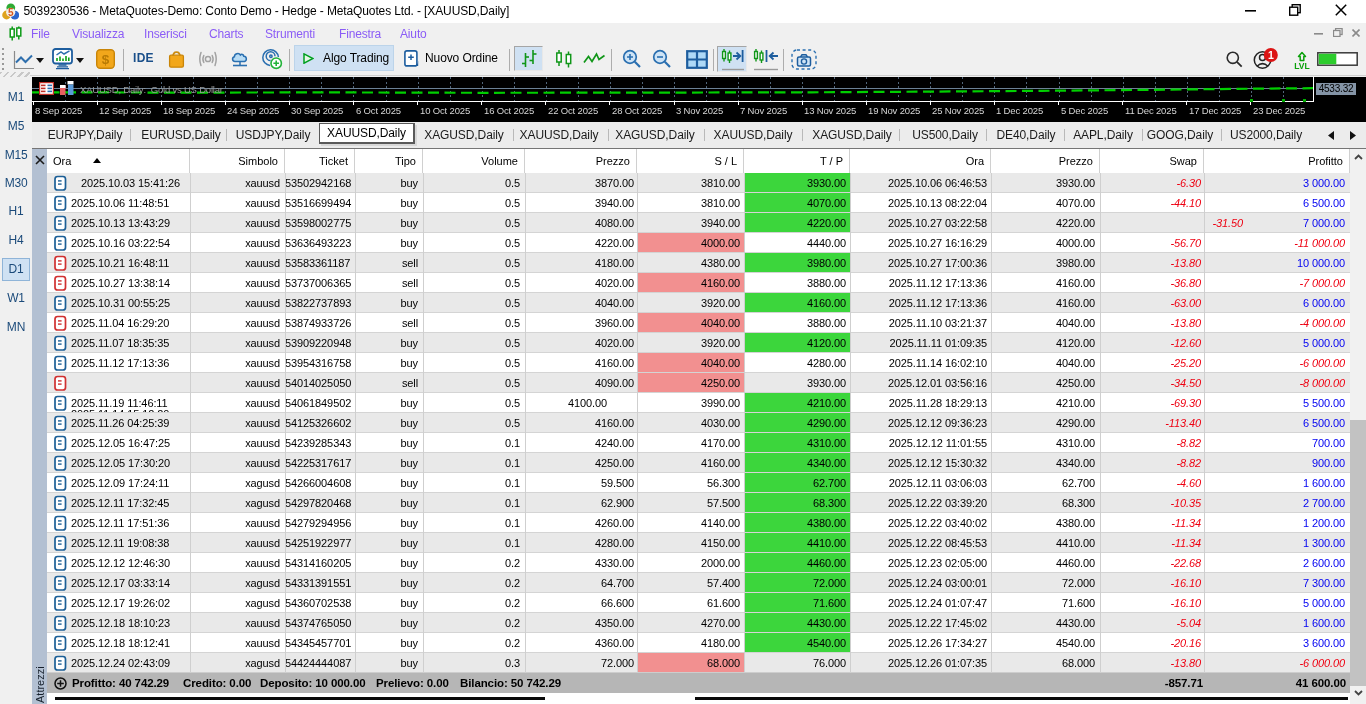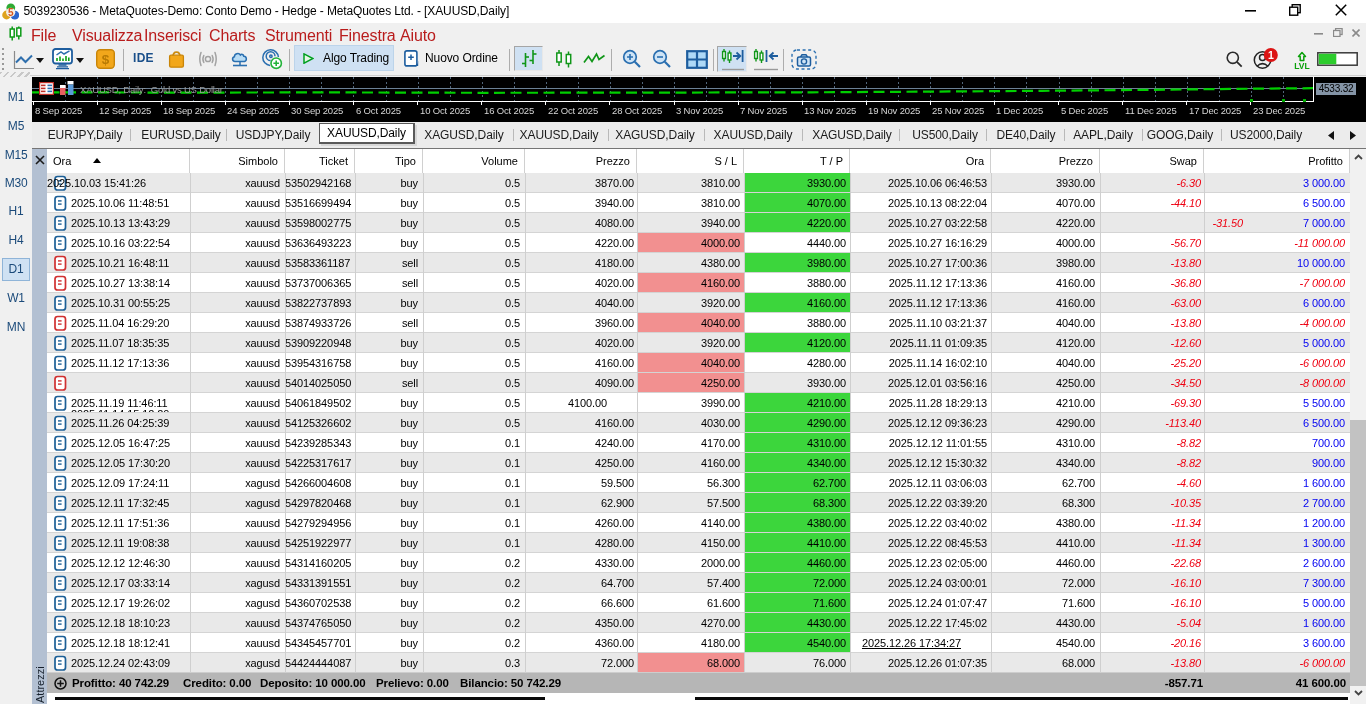--- a/index.html
+++ b/index.html
@@ -1,20 +1,20 @@
 <!DOCTYPE html>
 <html><head><meta charset="utf-8"><style>
 *{margin:0;padding:0;box-sizing:border-box;}
 html,body{width:1366px;height:704px;overflow:hidden;}
 body{font-family:"Liberation Sans",sans-serif;position:relative;background:#f0f0f0;}
 .abs{position:absolute;}
 .tb{left:0;top:0;width:1366px;height:23px;background:#fff;}
 .tbt{left:23.5px;top:4px;font-size:12px;color:#000;letter-spacing:-0.12px;}
 .mb{left:0;top:23px;width:1366px;height:20px;background:#f0f0f0;}
-.mi{top:27px;font-size:16px;color:#b91c1c;letter-spacing:-0.15px;}
+.mi{top:27px;font-size:12px;color:#8b5cf6;letter-spacing:-0.15px;}
 .tbar{left:0;top:43px;width:1366px;height:33px;background:#f0f0f0;border-bottom:1px solid #cfcfcf;}
 .sep{position:absolute;top:49px;width:1px;height:22px;background:#adadad;}
 .icw{position:absolute;}
 .btn-algo{left:294px;top:45px;width:100px;height:26px;background:#cfe1f3;border:1px solid #bcd4ea;}
 .btn-ico1{left:514px;top:46px;width:29px;height:25px;background:#cfe1f3;border:1px solid #a5a5a5;border-right-color:#e8e8e8;border-bottom-color:#e8e8e8;}
 .btn-ico2{left:717px;top:46px;width:30px;height:26px;background:#cfe1f3;border:1px solid #a5a5a5;border-right-color:#e8e8e8;border-bottom-color:#e8e8e8;}
 .tlab{font-size:12px;color:#000;letter-spacing:-0.1px;}
 .chart{left:32px;top:77px;width:1334px;height:45px;background:#000;}
 .ctitle{position:absolute;left:48px;top:6.5px;font-size:9.5px;color:#9b9b9b;letter-spacing:-0.2px;white-space:pre;}
 .dlab{position:absolute;top:28px;font-size:9.5px;color:#d6d6d6;white-space:nowrap;letter-spacing:-0.15px;}
@@ -450,21 +450,21 @@
 <div class="colsep" style="left:803px"></div>
 <div class="colsep" style="left:944px"></div>
 <div class="colsep" style="left:1053px"></div>
 <div class="colsep" style="left:1157px"></div>
 <div class="row g">
 <span style="position:absolute;left:7px;top:2px"><svg width="13" height="16" viewBox="0 0 13 16">
           <rect x="1" y="1.5" width="10.5" height="13.5" rx="2.6" fill="#fff" stroke="#1c5f96" stroke-width="1.7"></rect>
           <rect x="4" y="5.2" width="3.6" height="1.4" fill="#1c5f96"></rect>
           <rect x="4" y="8.4" width="3.6" height="1.4" fill="#1c5f96"></rect>
         </svg></span>
-<div class="c" style="left:0;width:143px;text-align:left;">2025.10.03 15:41:26</div>
+<div class="c" style="left:0;width:143px;text-align:center;padding-left:24px;">2025.10.03 15:41:26</div>
 <div class="c" style="left:143px;width:95px;padding-right:5px;">xauusd</div>
 <div class="c" style="left:238px;width:70px;padding-right:5px;">53502942168</div>
 <div class="c" style="left:308px;width:68px;padding-right:5px;">buy</div>
 <div class="c" style="left:376px;width:102px;padding-right:5px;">0.5</div>
 <div class="c" style="left:478px;width:112px;padding-right:3px;">3870.00</div>
 <div class="c" style="left:590px;width:107px;padding-right:4px;">3810.00</div>
 <div class="c gr" style="left:697px;width:106px;padding-right:4px;">3930.00</div>
 <div class="c" style="left:803px;width:141px;padding-right:4px;">2025.10.06 06:46:53</div>
 <div class="c" style="left:944px;width:109px;padding-right:5px;">3930.00</div>
 <div class="c red" style="left:1053px;width:104px;padding-right:3px;">-6.30</div>
@@ -918,21 +918,21 @@
           <rect x="4" y="8.4" width="3.6" height="1.4" fill="#1c5f96"></rect>
         </svg></span>
 <div class="c" style="left:0;width:143px;text-align:left;padding-left:24px;">2025.12.18 18:12:41</div>
 <div class="c" style="left:143px;width:95px;padding-right:5px;">xauusd</div>
 <div class="c" style="left:238px;width:70px;padding-right:5px;">54345457701</div>
 <div class="c" style="left:308px;width:68px;padding-right:5px;">buy</div>
 <div class="c" style="left:376px;width:102px;padding-right:5px;">0.2</div>
 <div class="c" style="left:478px;width:112px;padding-right:3px;">4360.00</div>
 <div class="c" style="left:590px;width:107px;padding-right:4px;">4180.00</div>
 <div class="c gr" style="left:697px;width:106px;padding-right:4px;">4540.00</div>
-<div class="c" style="left:777px;width:141px;padding-right:4px;text-decoration:underline;">2025.12.26 17:34:27</div>
+<div class="c" style="left:803px;width:141px;padding-right:4px;">2025.12.26 17:34:27</div>
 <div class="c" style="left:944px;width:109px;padding-right:5px;">4540.00</div>
 <div class="c red" style="left:1053px;width:104px;padding-right:3px;">-20.16</div>
 <div class="c blue" style="left:1157px;width:146px;padding-right:5px;">3 600.00</div>
 <div class="rline"></div>
 </div>
 <div class="row g">
 <span style="position:absolute;left:7px;top:2px"><svg width="13" height="16" viewBox="0 0 13 16">
           <rect x="1" y="1.5" width="10.5" height="13.5" rx="2.6" fill="#fff" stroke="#1c5f96" stroke-width="1.7"></rect>
           <rect x="4" y="5.2" width="3.6" height="1.4" fill="#1c5f96"></rect>
           <rect x="4" y="8.4" width="3.6" height="1.4" fill="#1c5f96"></rect>

